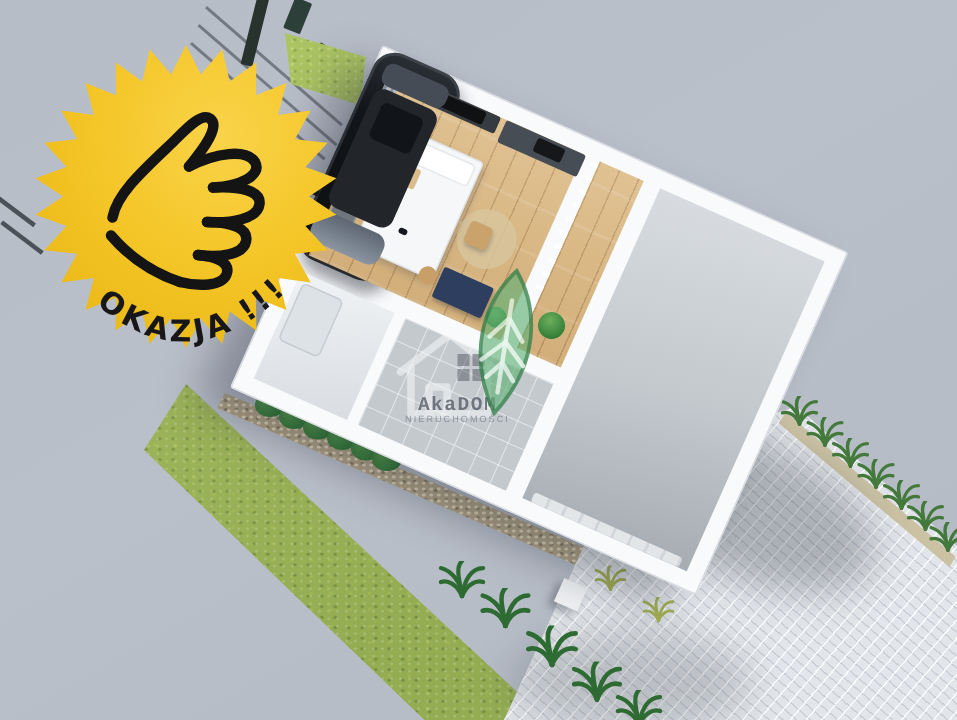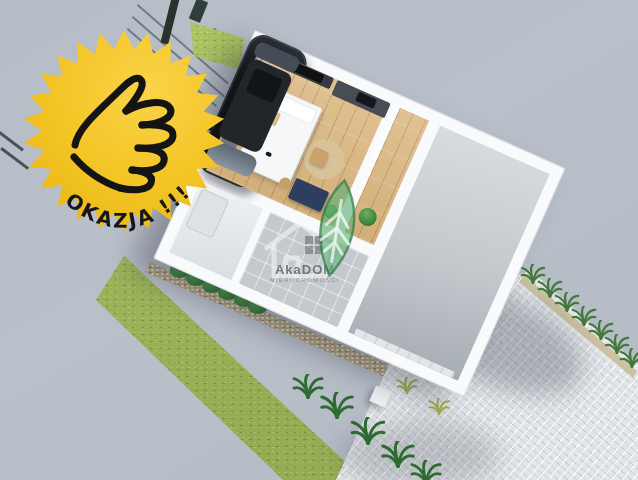--- a/index.html
+++ b/index.html
@@ -77,21 +77,21 @@
   .plantblob{border-radius:50%;background:radial-gradient(circle at 38% 35%,#6cae5b,#35803a 70%,#26632c);}
 
   .car{left:227px;top:38px;width:62px;height:150px;border-radius:16px;
     background:linear-gradient(180deg,#2a2f36 0%,#121519 30%,#0c0e11 100%);
     box-shadow:5px 7px 10px rgba(22,27,36,.45),inset 0 0 0 2px rgba(120,130,142,.25);}
   .car>div{position:absolute;}
 
   
   .wm{pointer-events:none;}
   .wm-brand{left:255px;top:262px;width:100px;text-align:center;
-    font-family:Liberation Sans, sans-serif;font-weight:bold;font-size:13px;
+    font-family:Liberation Mono, monospace;font-weight:bold;font-size:13px;
     letter-spacing:1px;color:rgba(84,91,102,.8);text-shadow:0 0 2px rgba(255,255,255,.45);}
   .wm-sub{left:255px;top:277px;width:100px;text-align:center;
     font-family:"Liberation Sans",sans-serif;font-size:6px;letter-spacing:1.4px;
     color:rgba(92,99,110,.55);filter:blur(.4px);}
 
   
   .badge{left:18px;top:25px;width:212px;height:212px;}
   .badge text{font-family:"DejaVu Sans",sans-serif;font-weight:700;font-size:20px;letter-spacing:2.5px;fill:#17171a;}
 </style>
 </head>

